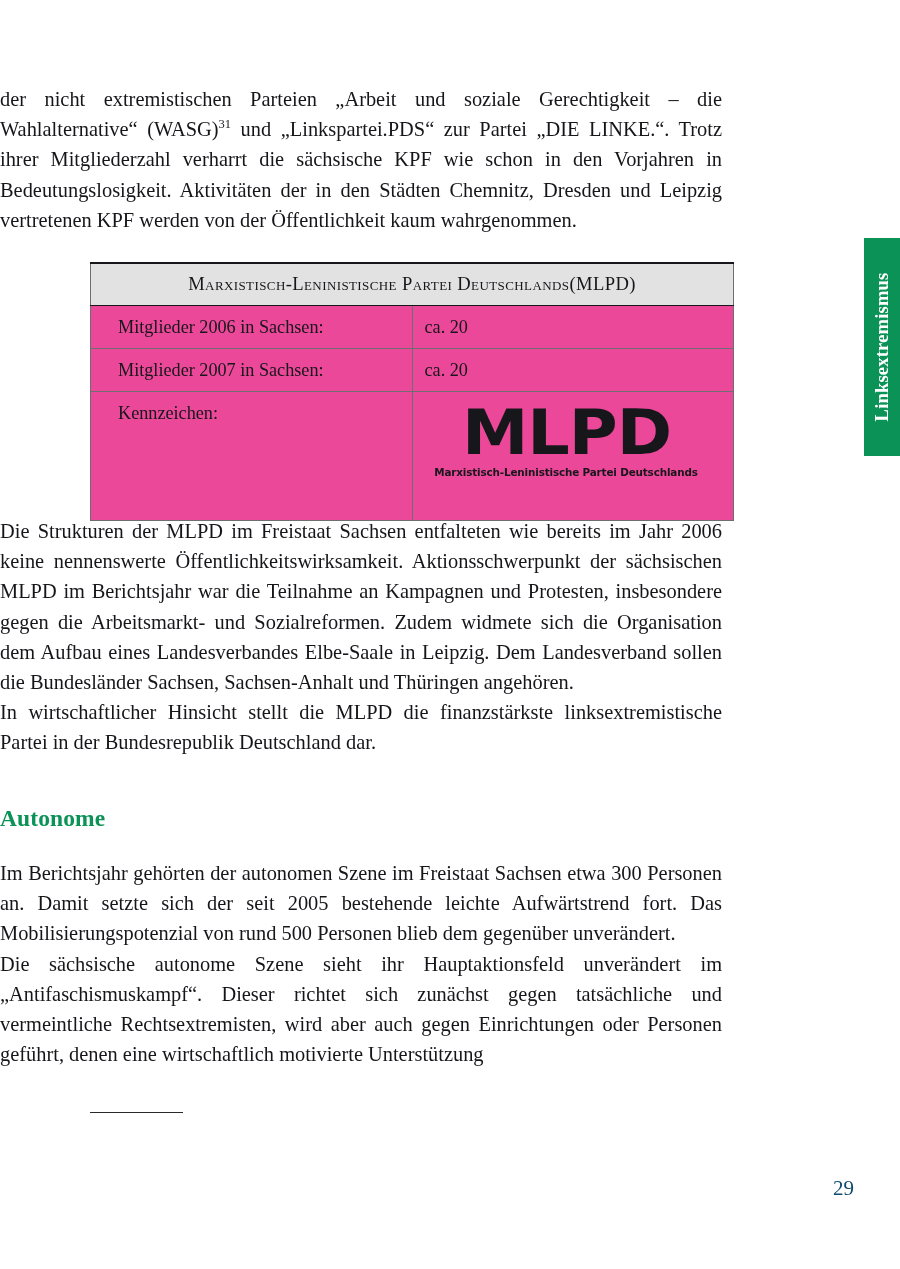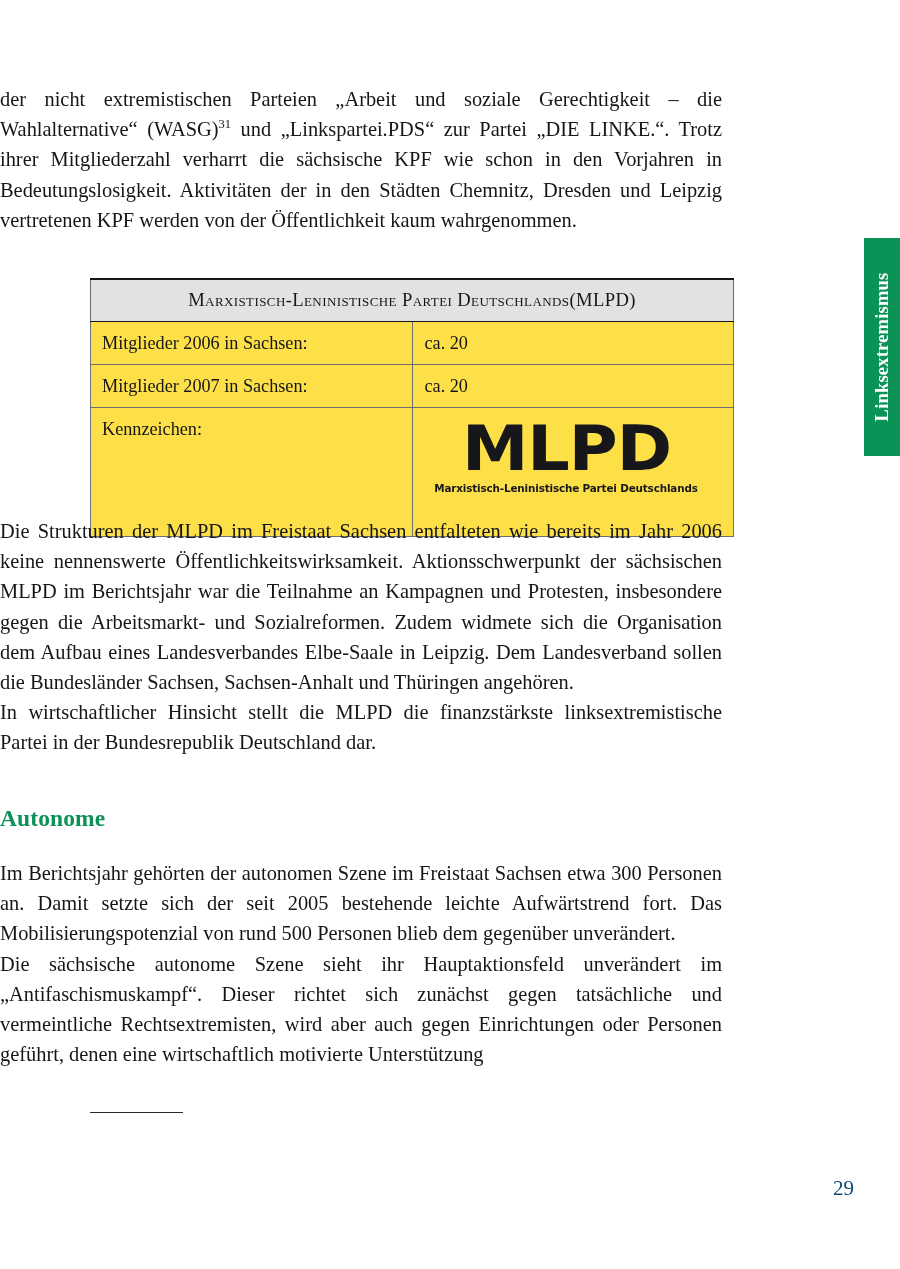--- a/index.html
+++ b/index.html
@@ -83,25 +83,25 @@
   sup.fn-ref {
     font-size: 12.5px;
     vertical-align: super;
     line-height: 0;
   }
 
   
   .party-table {
     position: absolute;
     left: 90px;
-    top: 278px;
+    top: 262px;
     width: 644px;
     border-collapse: collapse;
     border: 1px solid #6d6d72;
-    background: #fde047;
+    background: #ec4899;
     table-layout: fixed;
   }
   .party-table td, .party-table th {
     border: 1px solid #6d6d72;
     padding: 0;
     vertical-align: top;
   }
   .party-table thead th {
     background: #e2e2e2;
     border-top: 2.5px solid #17171b;
@@ -110,21 +110,21 @@
     padding: 9px 6px 10px 6px;
     font-weight: normal;
   }
   .table-title {
     font-size: 18.6px;
     font-variant: small-caps;
     letter-spacing: 0.4px;
   }
   .party-table td.label-cell {
     width: 415px;
-    padding: 9px 0 9px 11px;
+    padding: 9px 0 9px 27px;
     font-size: 18.2px;
     line-height: 24px;
   }
   .party-table td.value-cell {
     padding: 9px 8px 9px 12px;
     font-size: 18.2px;
     line-height: 24px;
   }
   tr.logo-row td.label-cell { height: 110px; }
   tr.logo-row td.value-cell { position: relative; }

